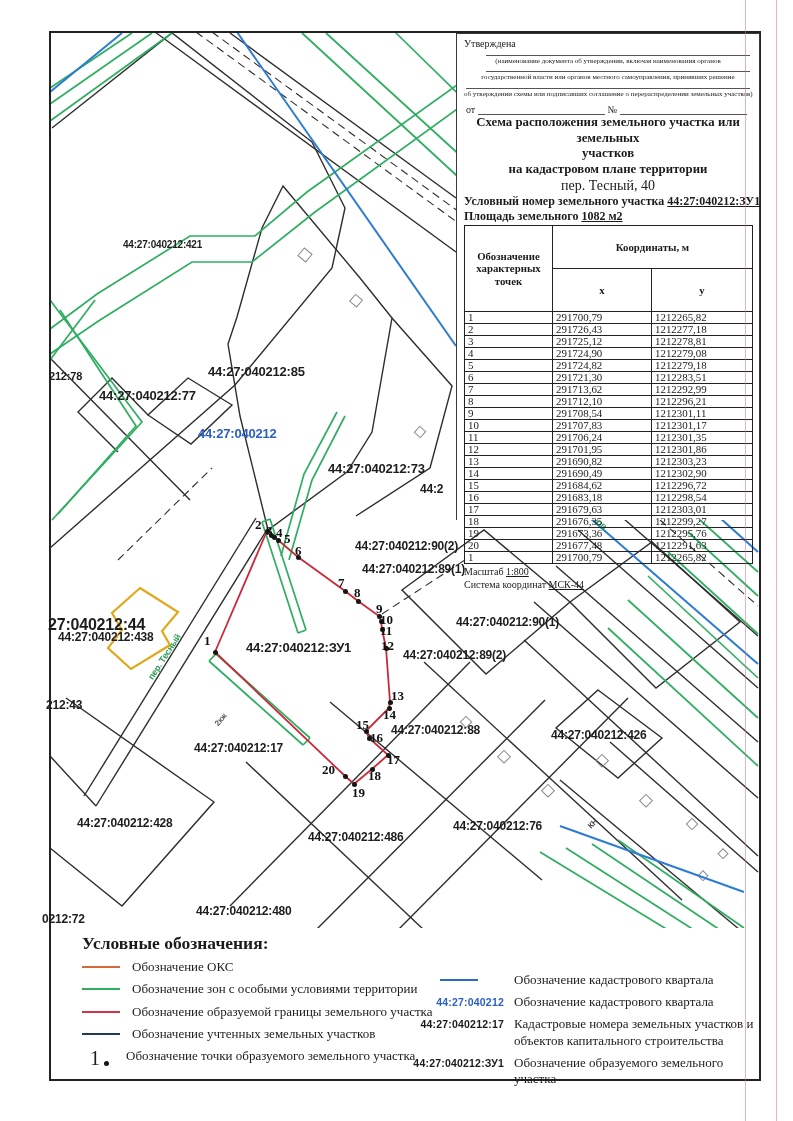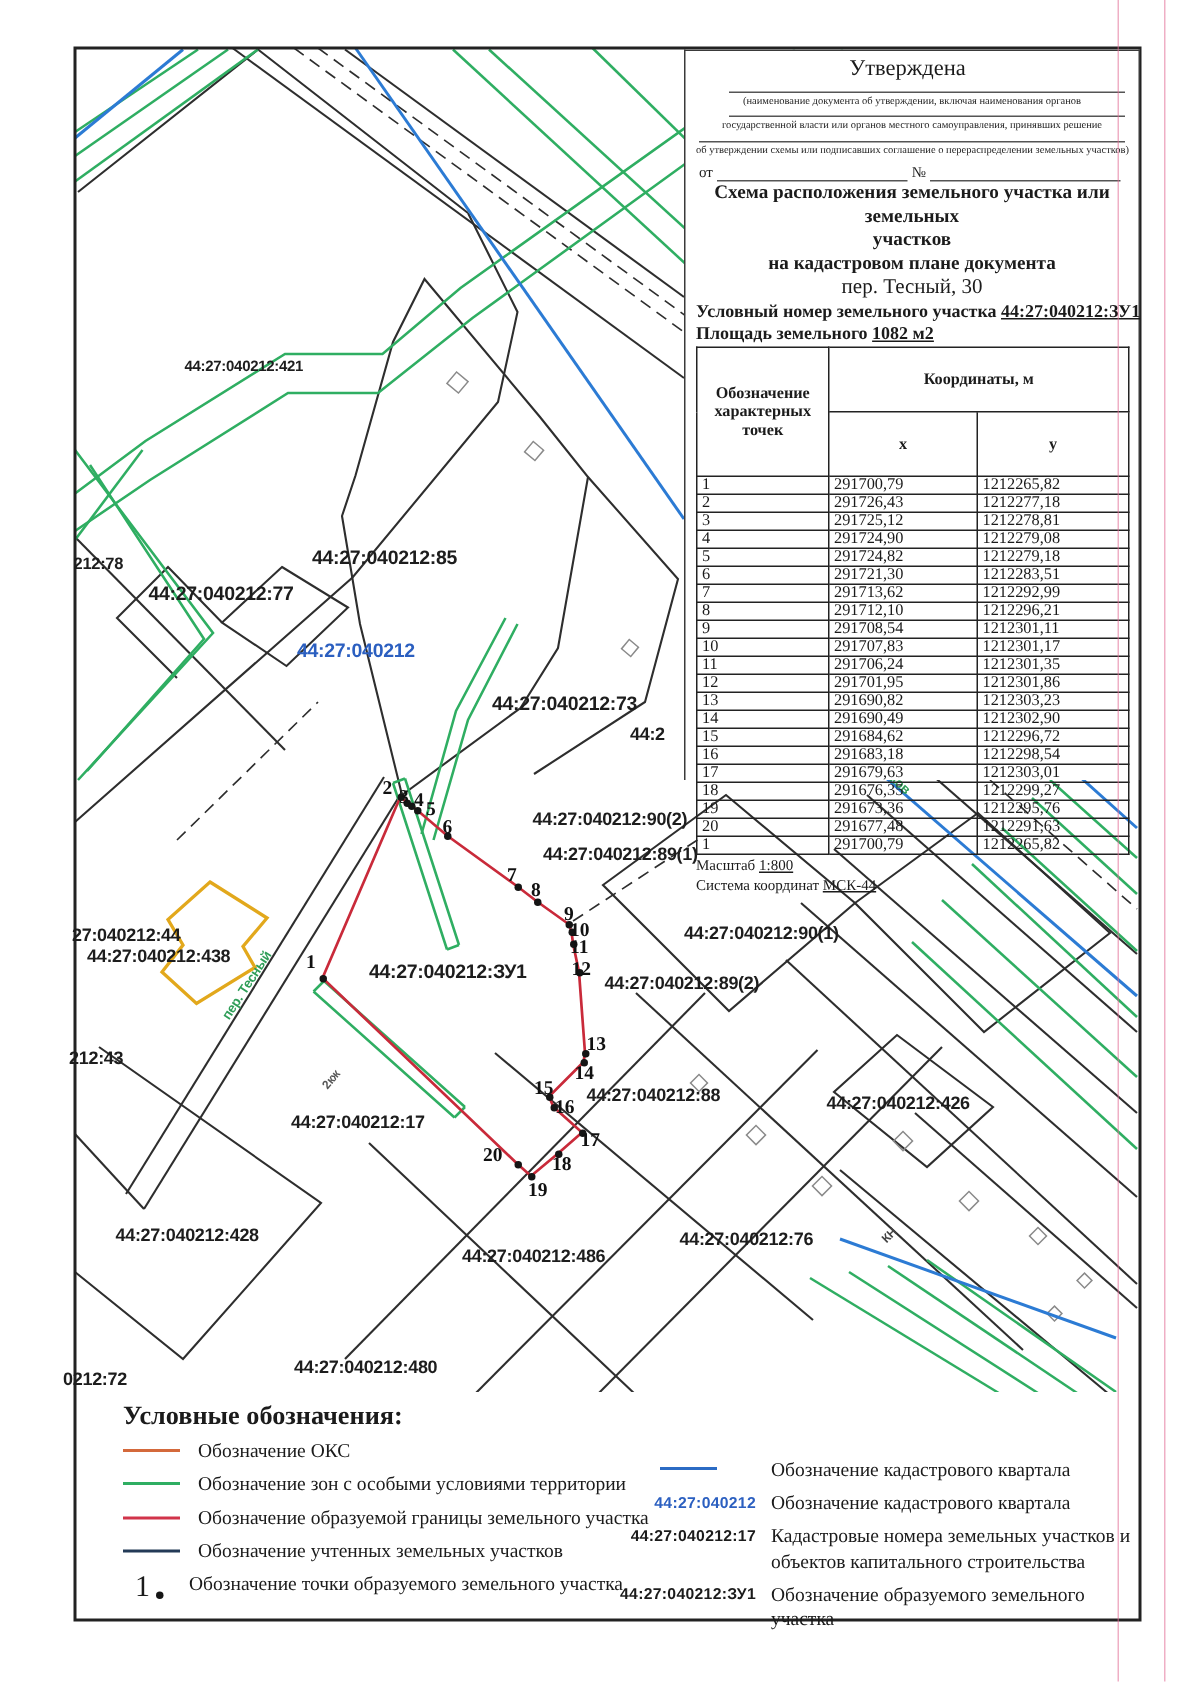--- a/index.html
+++ b/index.html
@@ -8,21 +8,21 @@
   #map-svg{position:absolute;left:0;top:0;z-index:1;}
   #map-labels{position:absolute;left:0;top:0;width:793px;height:1121px;z-index:3;pointer-events:none;}
   .map-label{position:absolute;font-family:"Liberation Sans",sans-serif;font-weight:bold;
        font-size:12px;color:#1d1d1d;letter-spacing:-0.2px;white-space:nowrap;transform-origin:0 0;}
   .pt-dot{position:absolute;width:5px;height:5px;border-radius:50%;background:#151515;}
   .pt-num{position:absolute;font:bold 13px "Liberation Serif",serif;color:#111;}
   
   .panel{position:absolute;left:456px;top:33px;width:304px;height:487px;background:#fff;
        border:1.5px solid #3a3a3a;border-bottom:none;box-sizing:border-box;z-index:10;
        padding:4px 7px 0 7px;}
-  .approved{text-align:center;font-size:15px;padding-right:6px;}
+  .approved{text-align:left;font-size:10px;padding-right:6px;}
   .appr-rule{border-top:1px solid #555;margin:6px 2px 1px 22px;}
   .appr-rule.r3{margin-left:2px;}
   .appr-text{font-size:7px;text-align:center;color:#222;line-height:1.2;white-space:nowrap;}
   .ot-line{display:flex;font-size:10px;align-items:flex-end;margin-top:4px;height:13px;padding:0 2px;}
   .ot-line .fill{flex:1;border-bottom:1px solid #555;margin:0 3px;}
   .t{font-weight:bold;text-align:center;font-size:12.8px;line-height:1.21;}
   .addr{text-align:center;font-size:14px;line-height:1.15;margin-top:1px;}
   .cond{font-weight:bold;font-size:12px;line-height:1.2;white-space:nowrap;}
   .uv{text-decoration:underline;}
   table{border-collapse:collapse;margin-top:2px;width:289px;table-layout:fixed;}
@@ -159,21 +159,21 @@
     <div class="map-label" style="left: 208px; top: 364px; font-size: 13px;">44:27:040212:85</div>
     <div class="map-label" style="left: 99px; top: 388px; font-size: 13px;">44:27:040212:77</div>
     <div class="map-label" style="left: 198px; top: 426px; font-size: 13px; color: rgb(43, 95, 192);">44:27:040212</div>
     <div class="map-label" style="left: 328px; top: 461px; font-size: 13px;">44:27:040212:73</div>
     <div class="map-label" style="left: 420px; top: 482px; font-size: 12px;">44:2</div>
     <div class="map-label" style="left: 355px; top: 539px; font-size: 12px;">44:27:040212:90(2)</div>
     <div class="map-label" style="left: 362px; top: 562px; font-size: 12px;">44:27:040212:89(1)</div>
     <div class="map-label" style="left: 456px; top: 615px; font-size: 12px;">44:27:040212:90(1)</div>
     <div class="map-label" style="left: 403px; top: 648px; font-size: 12px;">44:27:040212:89(2)</div>
     <div class="map-label" style="left: 246px; top: 640px; font-size: 13px;">44:27:040212:ЗУ1</div>
-    <div class="map-label" style="left: 48px; top: 616px; font-size: 12px;">27:040212:44</div>
+    <div class="map-label" style="left: 48px; top: 616px; font-size: 16px;">27:040212:44</div>
     <div class="map-label" style="left: 58px; top: 630px; font-size: 12px;">44:27:040212:438</div>
     <div class="map-label" style="left: 46px; top: 698px; font-size: 12px;">212:43</div>
     <div class="map-label" style="left: 194px; top: 741px; font-size: 12px;">44:27:040212:17</div>
     <div class="map-label" style="left: 391px; top: 723px; font-size: 12px;">44:27:040212:88</div>
     <div class="map-label" style="left: 551px; top: 728px; font-size: 12px; text-align: right;">44:27:040212:426</div>
     <div class="map-label" style="left: 453px; top: 819px; font-size: 12px;">44:27:040212:76</div>
     <div class="map-label" style="left: 308px; top: 830px; font-size: 12px;">44:27:040212:486</div>
     <div class="map-label" style="left: 77px; top: 816px; font-size: 12px;">44:27:040212:428</div>
     <div class="map-label" style="left: 196px; top: 904px; font-size: 12px;">44:27:040212:480</div>
     <div class="map-label" style="left: 42px; top: 912px; font-size: 12px;">0212:72</div>
@@ -232,22 +232,22 @@
   <div class="appr-rule r3"></div>
   <div class="appr-text">об утверждении схемы или подписавших соглашение о перераспределении земельных участков)</div>
   <div class="ot-line">
     <span>от</span>
     <span class="fill"></span>
     <span>№</span>
     <span class="fill"></span>
   </div>
   <div class="t">Схема расположения земельного участка или земельных</div>
   <div class="t">участков</div>
-  <div class="t">на кадастровом плане документа</div>
-  <div class="addr">пер. Тесный, 30</div>
+  <div class="t">на кадастровом плане территории</div>
+  <div class="addr">пер. Тесный, 40</div>
   <div class="cond">
     <span>Условный номер земельного участка</span>
     <span class="uv">44:27:040212:ЗУ1</span>
   </div>
   <div class="cond">
     <span>Площадь земельного</span>
     <span class="uv">1082 м2</span>
   </div>
   <table>
     <colgroup>

